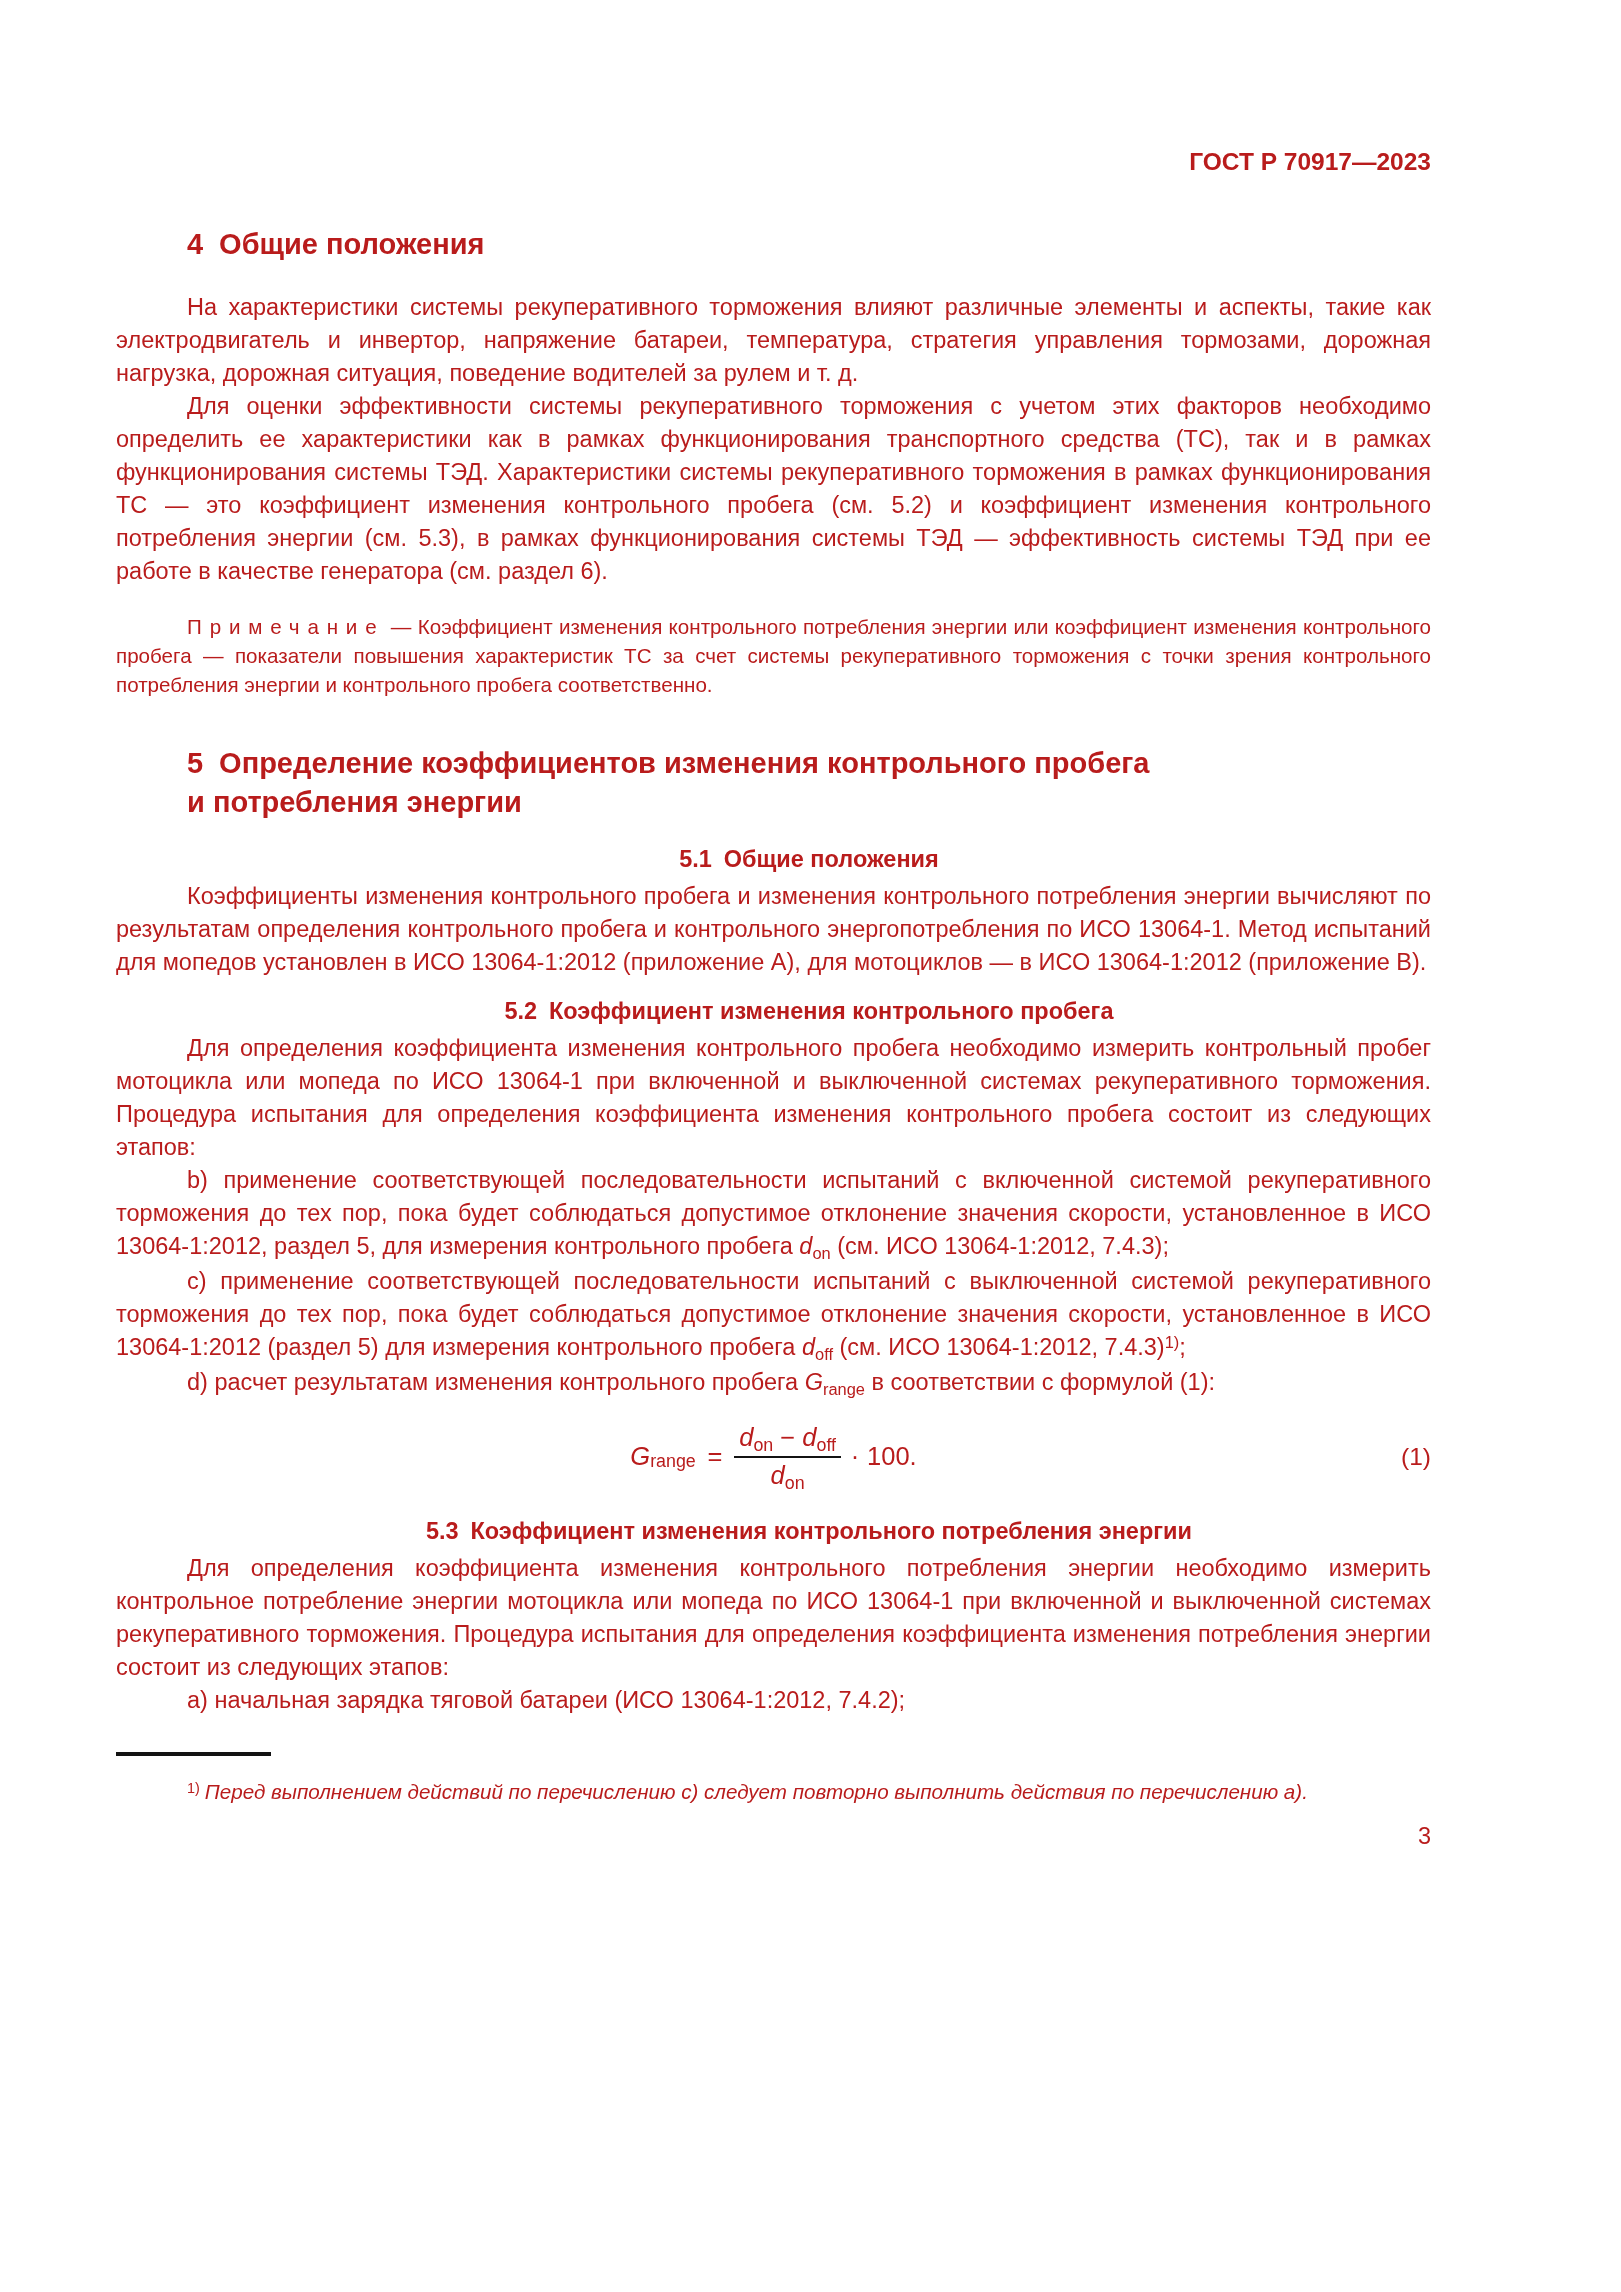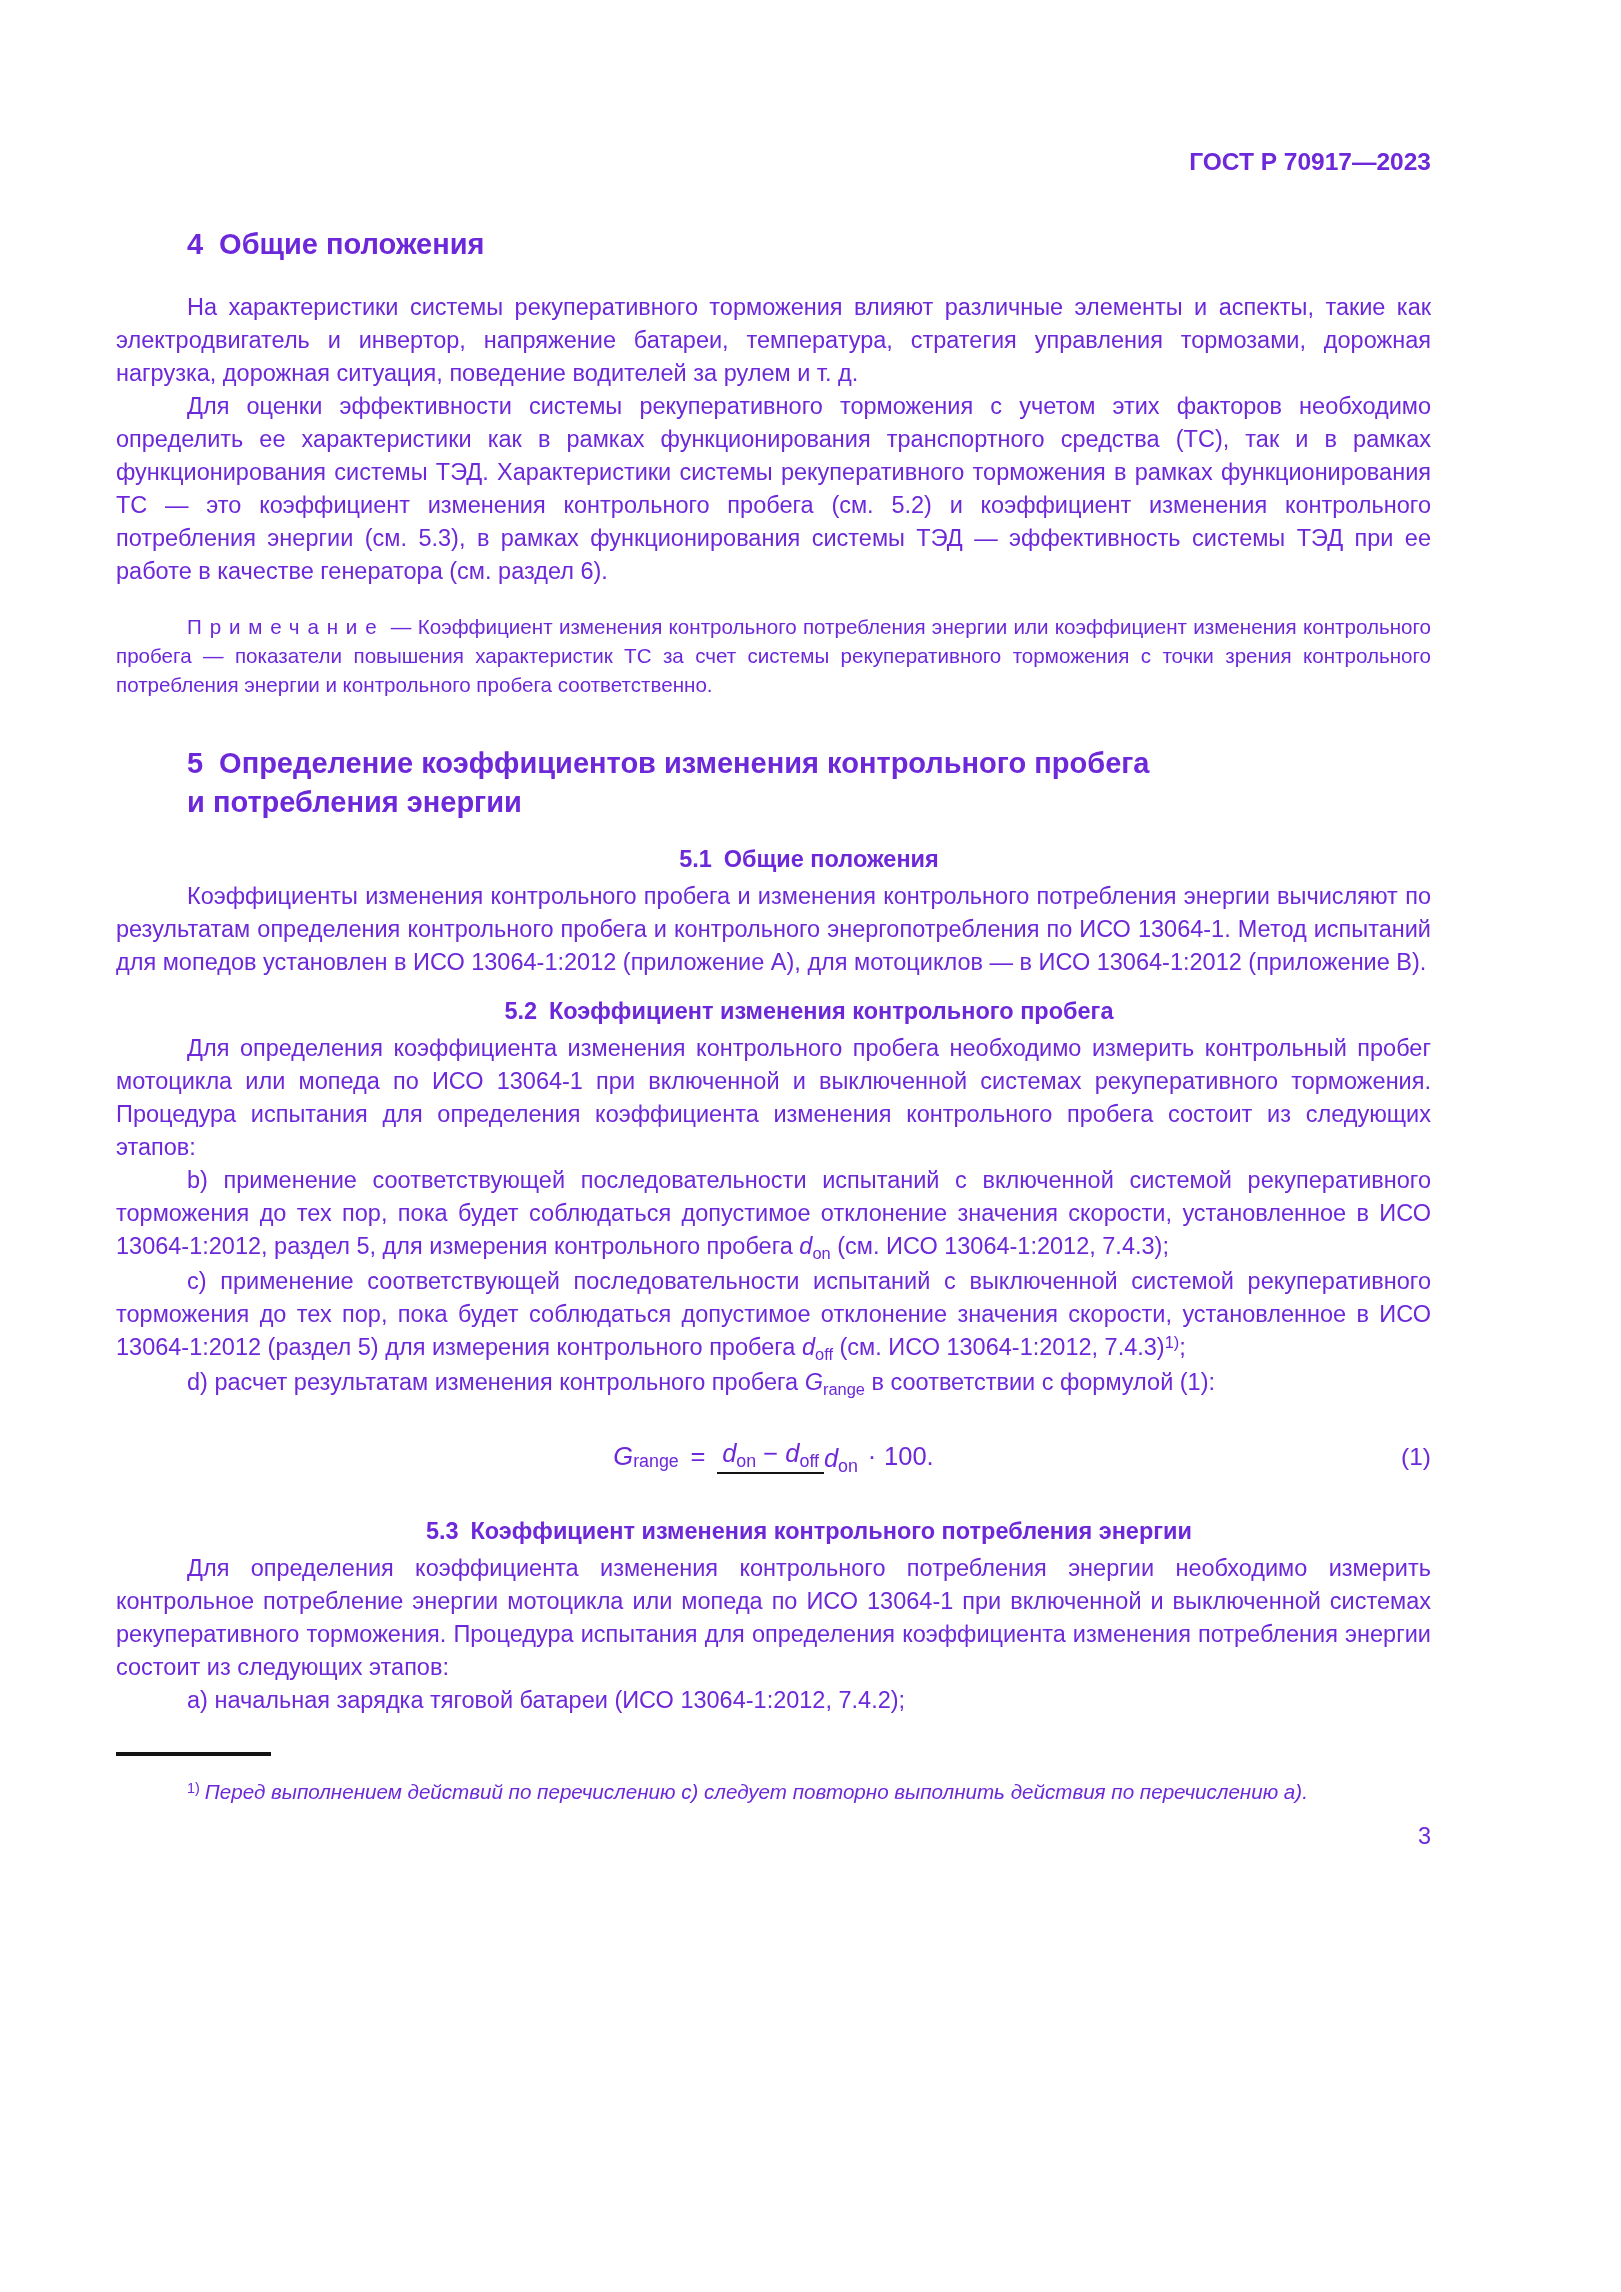--- a/index.html
+++ b/index.html
@@ -2,21 +2,21 @@
 <html lang="ru"><head>
 <meta charset="utf-8">
 <style>
   html, body { margin: 0; padding: 0; background: #e8e8e8; }
   .page {
     position: relative;
     width: 1621px;
     height: 2293px;
     margin: 0 auto;
     background: #ffffff;
-    color: #6d28d9;
+    color: #b91c1c;
     font-family: "Liberation Sans", sans-serif;
     overflow: hidden;
     box-sizing: border-box;
   }
   .content {
     box-sizing: border-box;
     padding: 147px 190px 0 116px; 
   }
 
   .doc-header {
@@ -85,21 +85,21 @@
     margin: 13.7px 0 15.7px 0;
     min-height: 84px;
     display: flex;
     align-items: center;
     justify-content: center;
     font-size: 25.5px;
   }
   .formula { display: inline-flex; align-items: center; }
   .frac {
     display: inline-flex;
-    flex-direction: row;
+    flex-direction: column;
     align-items: center;
     margin: 0 9.8px 0 11.8px;
   }
   .frac .num { border-bottom: 2.9px solid #131313; padding: 0 4.9px 3.9px 4.9px; }
   .frac .den { padding-top: 2.9px; }
   .eq-equals { margin-left: 11.8px; }
   .eq-dot { margin: 0 7.8px 0 0; }
   .eq-number {
     position: absolute;
     right: 0;

